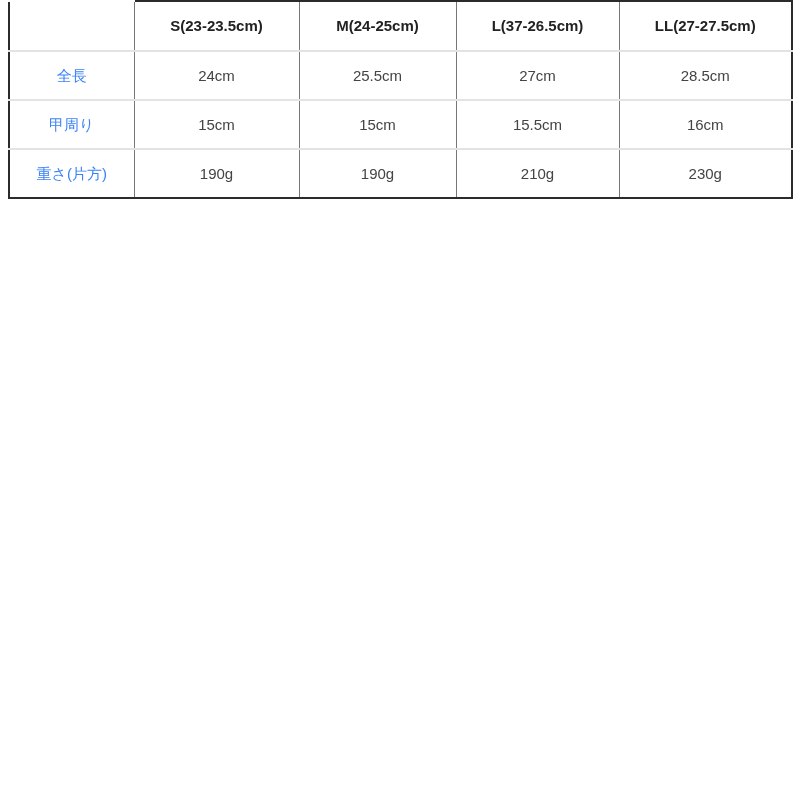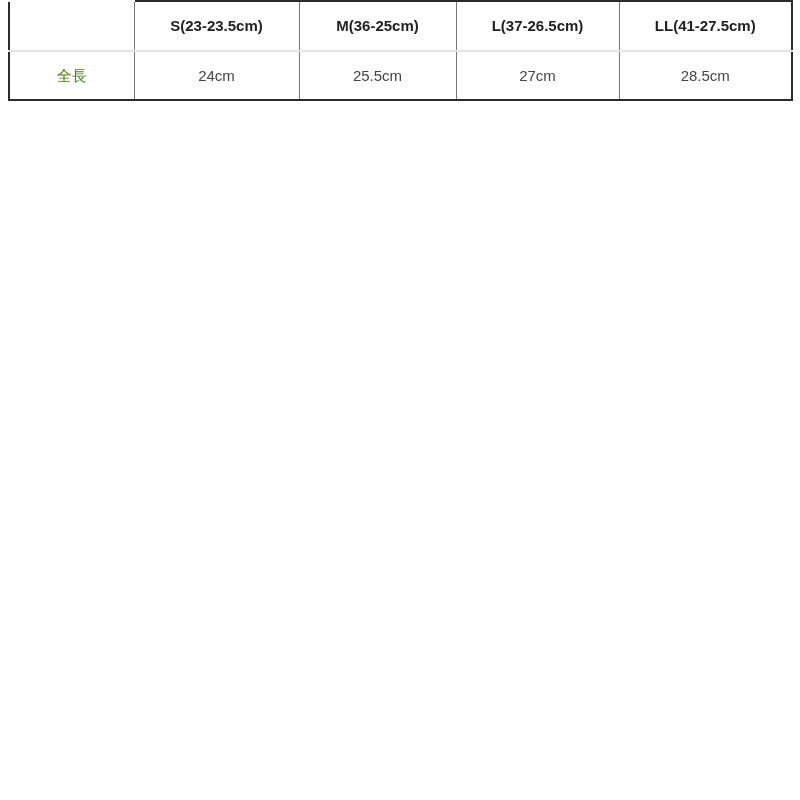--- a/index.html
+++ b/index.html
@@ -54,21 +54,21 @@
   
   table.size-table thead th.corner {
     border-top: 2px solid #ffffff;
   }
   
   table.size-table tbody tr {
     height: 49px;
   }
   table.size-table tbody th.rowlabel {
     font-weight: normal;
-    color: #4d7c0f;
+    color: #3b82f6;
   }
   table.size-table tbody td {
     color: #444444;
     margin-left: 38px;
   }
   
   table.size-table th:first-child,
   table.size-table td:first-child { border-left: 2px solid #2b2b2b; }
   table.size-table th:last-child,
   table.size-table td:last-child  { border-right: 2px solid #2b2b2b; }
@@ -84,28 +84,42 @@
       <col class="c-label">
         <col class="c-s">
         <col class="c-m">
         <col class="c-l">
         <col class="c-ll">
     </colgroup>
     <thead>
       <tr>
         <th class="corner"></th>
         <th>S(23-23.5cm)</th>
-        <th>M(36-25cm)</th>
+        <th>M(24-25cm)</th>
         <th>L(37-26.5cm)</th>
-        <th>LL(41-27.5cm)</th>
+        <th>LL(27-27.5cm)</th>
       </tr>
     </thead>
     <tbody>
       <tr>
         <th class="rowlabel">全長</th>
         <td>24cm</td>
         <td>25.5cm</td>
         <td>27cm</td>
         <td>28.5cm</td>
       </tr>
+      <tr>
+        <th class="rowlabel">甲周り</th>
+        <td>15cm</td>
+        <td>15cm</td>
+        <td>15.5cm</td>
+        <td>16cm</td>
+      </tr>
+      <tr>
+        <th class="rowlabel">重さ(片方)</th>
+        <td>190g</td>
+        <td>190g</td>
+        <td>210g</td>
+        <td>230g</td>
+      </tr>
     </tbody>
   </table>
 </div>
 
 </body></html>

